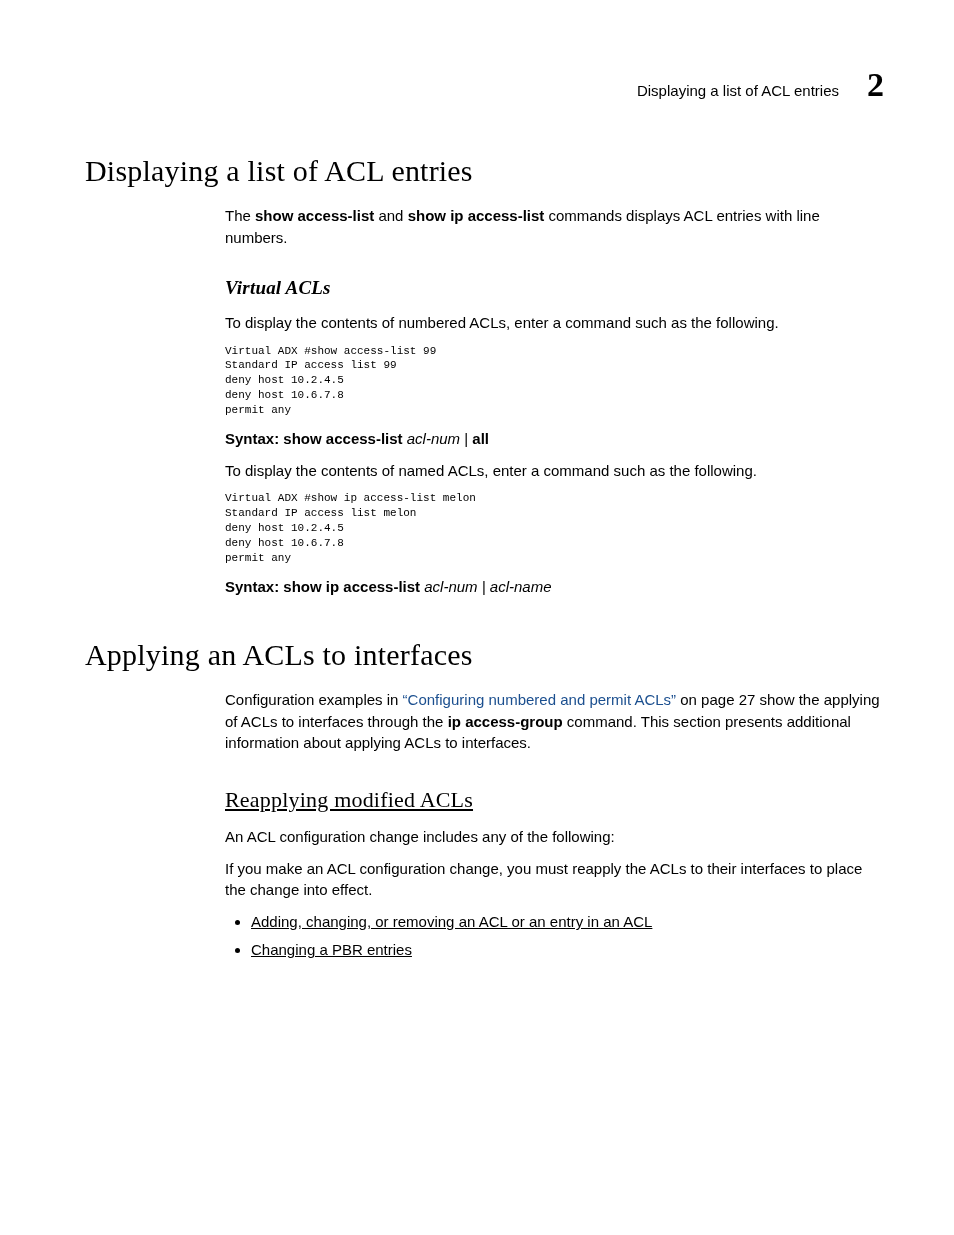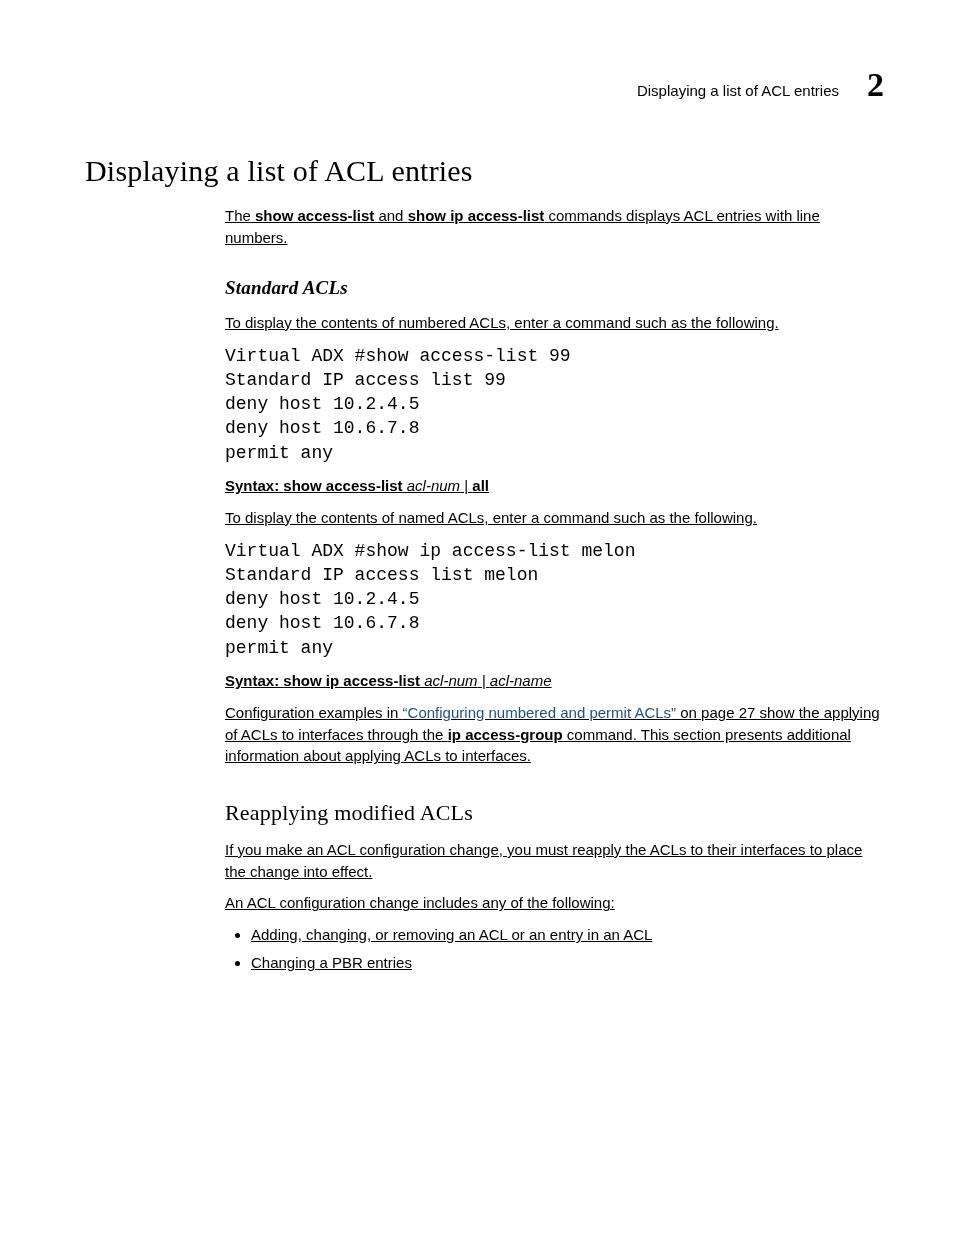--- a/index.html
+++ b/index.html
@@ -56,39 +56,39 @@
     font-size: 19px;
     margin: 26px 0 6px 0;
     letter-spacing: .2px;
   }
   h2.sub {
     font-family: var(--serif);
     font-weight: 400;
     font-size: 22px;
     margin: 30px 0 8px 0;
     letter-spacing: .2px;
+    text-decoration: underline;
   }
   
   .indent {
     margin-left: 140px;
   }
   p {
     margin: 10px 0;
-    text-decoration: underline;
   }
   .bold {
     font-weight: 700;
   }
   .italic {
     font-style: italic;
     margin-top: 8px;
   }
   pre {
     font-family: var(--mono);
-    font-size: 18px;
+    font-size: 11px;
     line-height: 1.35;
     margin: 10px 0 10px 0;
     white-space: pre;
   }
   .syntax {
     margin: 8px 0 4px 0;
   }
   .link {
     color: var(--link);
   }
@@ -111,21 +111,21 @@
     <span class="chapnum">2</span>
   </div>
 
   <h1>Displaying a list of ACL entries</h1>
 
   <div class="indent">
     <p>
       <span>The </span><span class="bold">show access-list</span><span> and </span><span class="bold">show ip access-list</span><span> commands displays ACL entries with line numbers.</span>
     </p>
 
-    <h2 class="sub-italic">Standard ACLs</h2>
+    <h2 class="sub-italic">Virtual ACLs</h2>
     <p>To display the contents of numbered ACLs, enter a command such as the following.</p>
     <pre>Virtual ADX #show access-list 99
 Standard IP access list 99
 deny host 10.2.4.5
 deny host 10.6.7.8
 permit any</pre>
     <p class="syntax">
       <span class="bold">Syntax:  </span><span class="bold">show access-list</span><span class="italic"> acl-num</span><span> | </span><span class="bold">all</span>
     </p>
 
@@ -133,28 +133,29 @@
     <pre>Virtual ADX #show ip access-list melon
 Standard IP access list melon
 deny host 10.2.4.5
 deny host 10.6.7.8
 permit any</pre>
     <p class="syntax">
       <span class="bold">Syntax:  </span><span class="bold">show ip access-list</span><span class="italic"> acl-num</span><span class="italic"> | </span><span class="italic">acl-name</span>
     </p>
   </div>
 
+  <h1 style="margin-top:36px;">Applying an ACLs to interfaces</h1>
 
   <div class="indent">
     <p>
       <span>Configuration examples in </span><span class="link">“Configuring numbered and permit ACLs”</span><span> on page 27 show the applying of ACLs to interfaces through the </span><span class="bold">ip access-group</span><span> command. This section presents additional information about applying ACLs to interfaces.</span>
     </p>
 
     <h2 class="sub">Reapplying modified ACLs</h2>
+    <p>An ACL configuration change includes any of the following:</p>
     <p>If you make an ACL configuration change, you must reapply the ACLs to their interfaces to place the change into effect.</p>
-    <p>An ACL configuration change includes any of the following:</p>
     <ul>
       <li>Adding, changing, or removing an ACL or an entry in an ACL</li>
       <li>Changing a PBR entries</li>
     </ul>
   </div>
 
 </div>
 
 </body></html>

